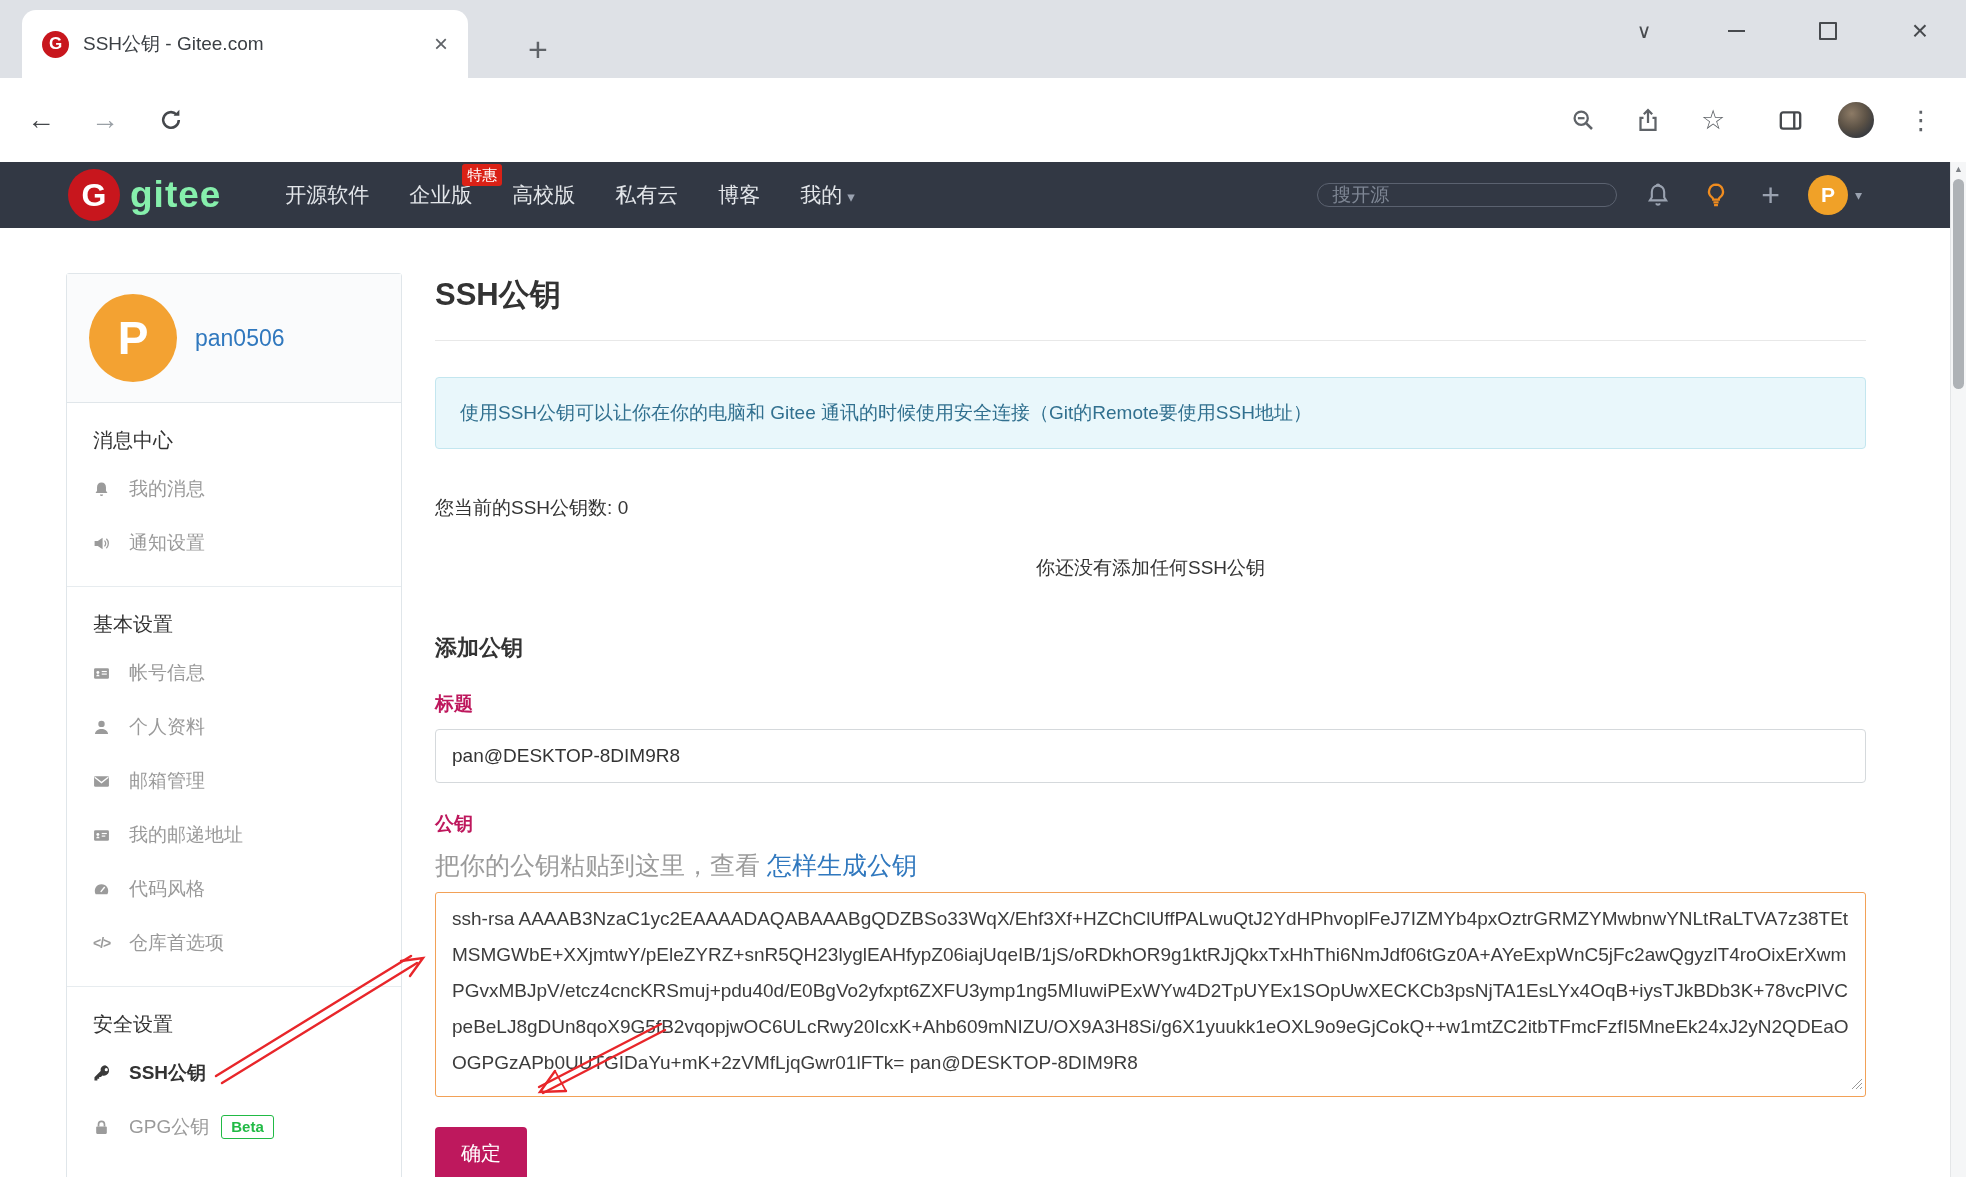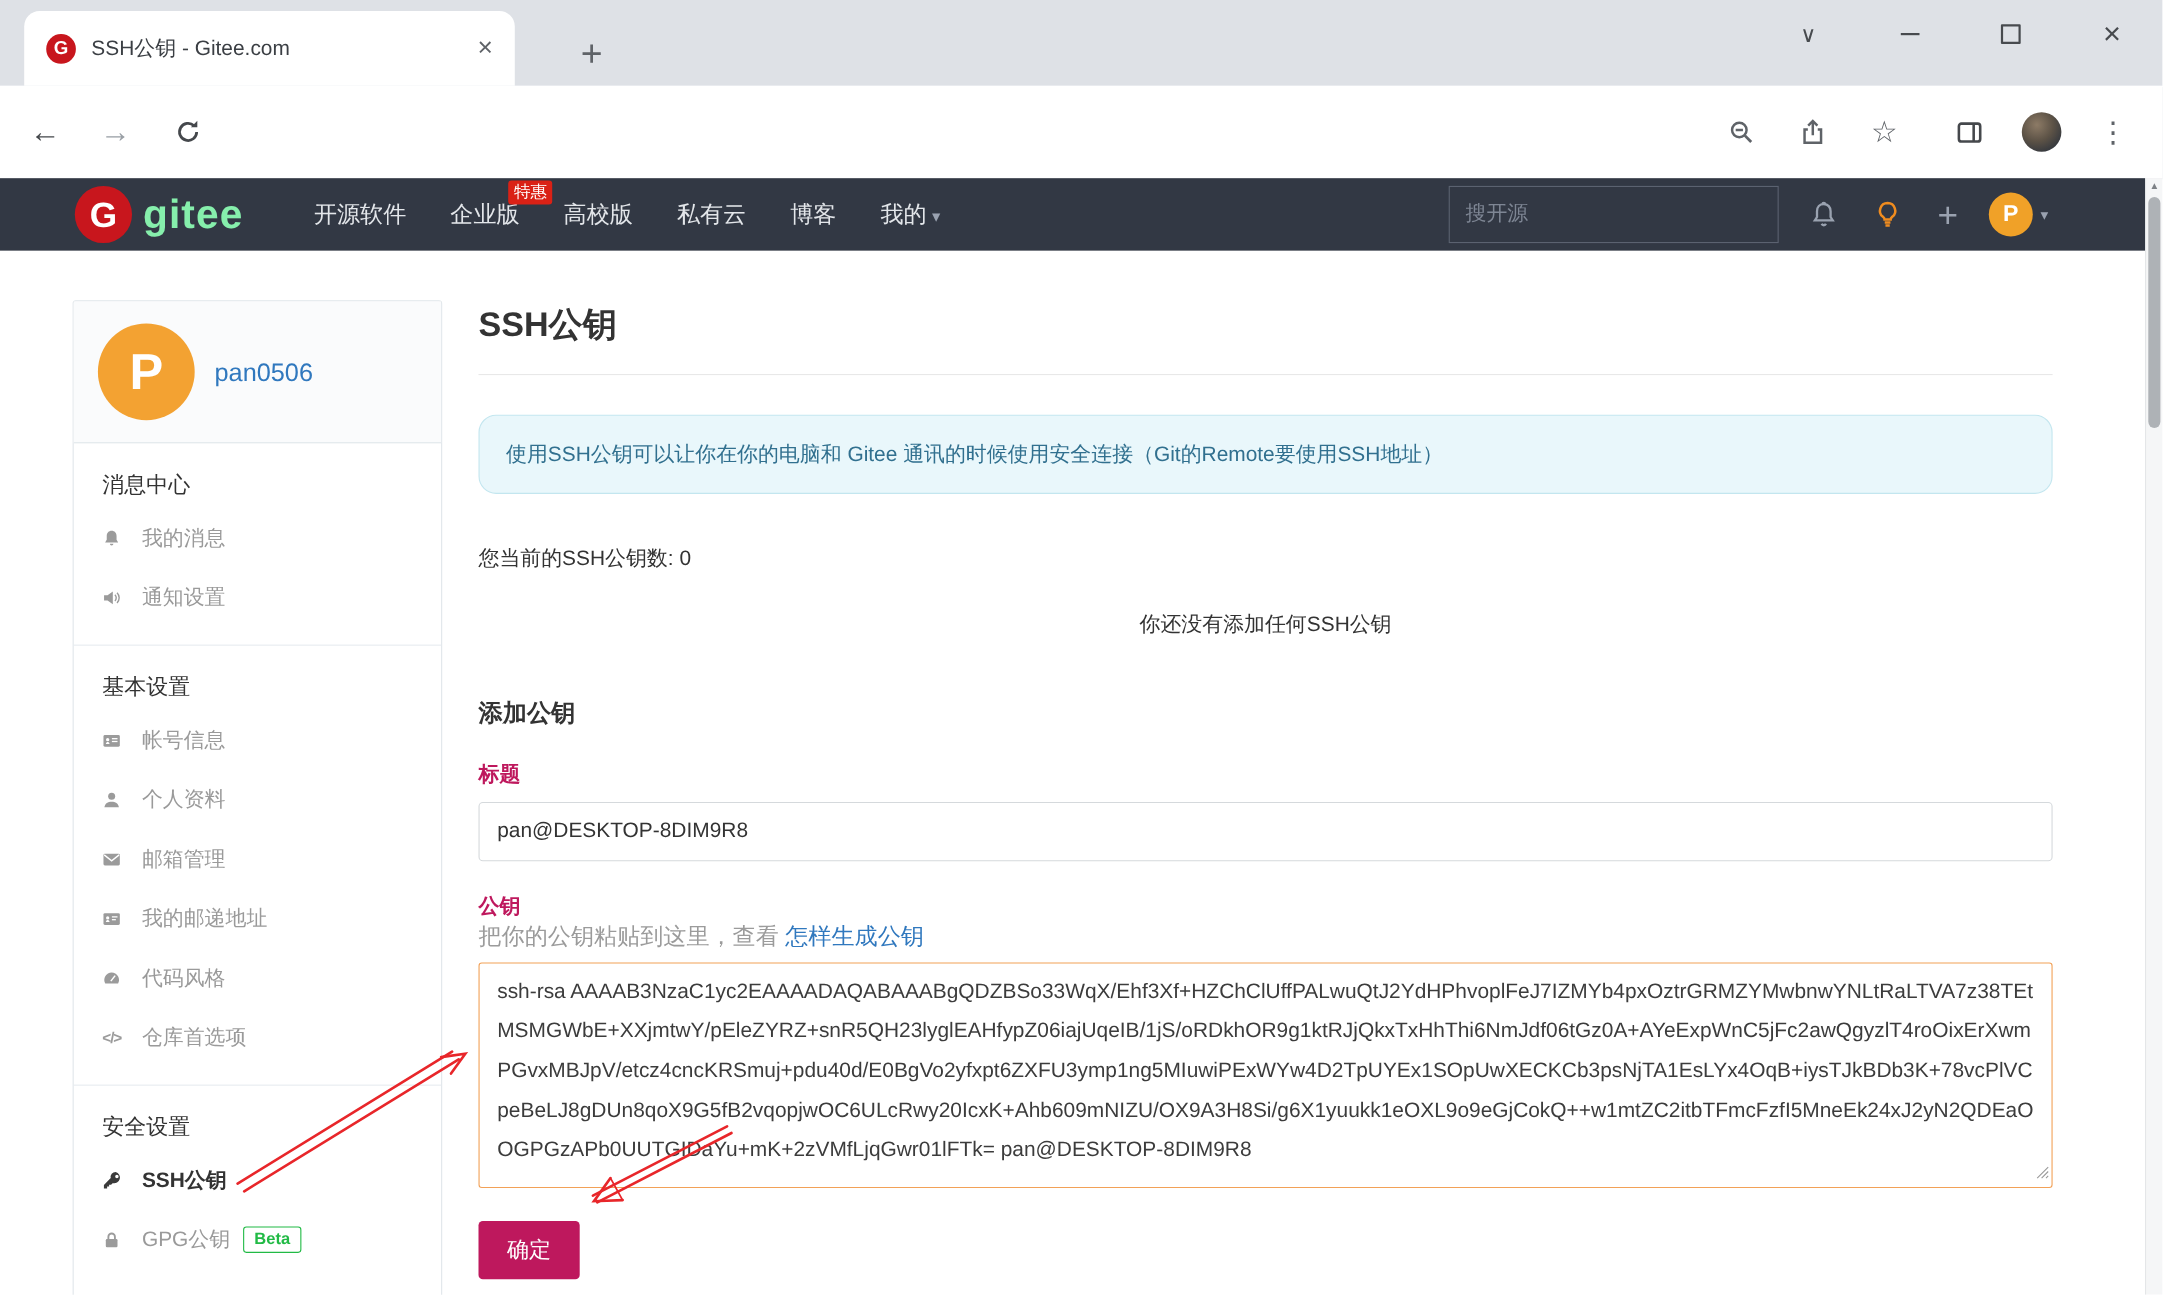--- a/index.html
+++ b/index.html
@@ -54,21 +54,21 @@
   .gt-logo-circle{width:52px;height:52px;border-radius:50%;background:#c8161d;color:#fff;
     display:flex;align-items:center;justify-content:center;font-size:32px;font-weight:bold;}
   .gt-logo-text{margin-left:10px;font-size:37px;font-weight:bold;color:#86efac;letter-spacing:1px;}
   .gt-menu{display:flex;align-items:center;margin-left:64px;gap:40px;}
   .gt-item{font-size:21px;color:#e3e6ea;cursor:pointer;position:relative;white-space:nowrap;}
   .gt-badge{position:absolute;top:-17px;left:53px;background:#da2116;color:#fff;font-size:15px;
     padding:2px 5px;border-radius:3px;line-height:1.2;}
   .gt-caret{color:#9aa2b0;font-size:15px;margin-left:5px;}
   .gt-spacer{flex:1;}
   .gt-search{
-    width:300px;height:52px;background:transparent;border:1px solid #5b6270;border-radius:0;
+    width:300px;height:24px;background:transparent;border:1px solid #5b6270;border-radius:12px;
     color:#cfd4db;font-size:19px;padding:0 14px;box-sizing:border-box;outline:none;margin-right:28px;
     font-family:inherit;
   }
   .gt-search::placeholder{color:#7e8694;}
   .gt-ic{margin-right:32px;cursor:pointer;display:flex;align-items:center;}
   .gt-plus{font-size:32px;font-weight:300;color:#9aa2b0;margin-right:28px;cursor:pointer;line-height:1;}
   .gt-avatar{width:40px;height:40px;border-radius:50%;background:#f0a128;color:#fff;font-weight:bold;
     font-size:21px;display:flex;align-items:center;justify-content:center;cursor:pointer;}
   .gt-avatar-caret{color:#9aa2b0;font-size:14px;margin-left:7px;cursor:pointer;}
   
@@ -88,32 +88,32 @@
   .s-item.active{color:#333;font-weight:bold;}
   .s-item.active .s-ic{color:#3a3a3a;}
   .s-div{border-top:1px solid #e7ecef;margin-top:16px;}
   .code-ic{font-size:14px;font-weight:bold;letter-spacing:-1px;}
   .beta{margin-left:12px;border:1px solid #21ba45;color:#21ba45;font-size:15px;font-weight:bold;
     border-radius:3px;padding:2px 9px;line-height:1.2;}
   
   .main{position:absolute;left:435px;top:0;width:1431px;}
   .h1{margin-top:46px;font-size:31px;font-weight:bold;color:#333;padding-bottom:24px;border-bottom:1px solid #e8e8e8;}
   .banner{
-    margin-top:36px;background:#e9f7fb;border:1px solid #c3e6ef;border-radius:16px;color:#31708f;
+    margin-top:36px;background:#e9f7fb;border:1px solid #c3e6ef;border-radius:4px;color:#31708f;
     font-size:19px;padding:22px 24px;box-sizing:border-box;
   }
   .p1{margin-top:46px;font-size:19px;color:#333;}
   .p2{margin-top:34px;font-size:19px;color:#333;text-align:center;}
   .h3{margin-top:52px;font-size:22px;font-weight:bold;color:#333;}
   .f-label{margin-top:28px;font-size:19px;font-weight:bold;color:#be185d;}
   .f-input{
     display:block;margin-top:12px;width:100%;height:54px;border:1px solid #d5d9dc;border-radius:4px;
     font-size:19px;color:#333;padding:0 16px;box-sizing:border-box;outline:none;font-family:inherit;
   }
-  .hint{font-size:21px;color:#9b9b9b;}
+  .hint{margin-top:12px;font-size:25px;color:#9b9b9b;}
   .hint a{color:#3078be;text-decoration:none;cursor:pointer;}
   .ta-wrap{position:relative;margin-top:10px;}
   .f-textarea{
     display:block;width:100%;height:205px;border:1px solid #f2a157;border-radius:3px;resize:none;
     font-size:19px;line-height:36px;color:#3c3c3c;padding:8px 16px;box-sizing:border-box;outline:none;
     font-family:"Liberation Sans","DejaVu Sans",sans-serif;word-break:break-all;overflow:hidden;
   }
   .ta-handle{position:absolute;right:3px;bottom:3px;cursor:nwse-resize;}
   .submit{
     margin-top:30px;background:#be185d;border:none;border-radius:4px;color:#fff;font-size:20px;

